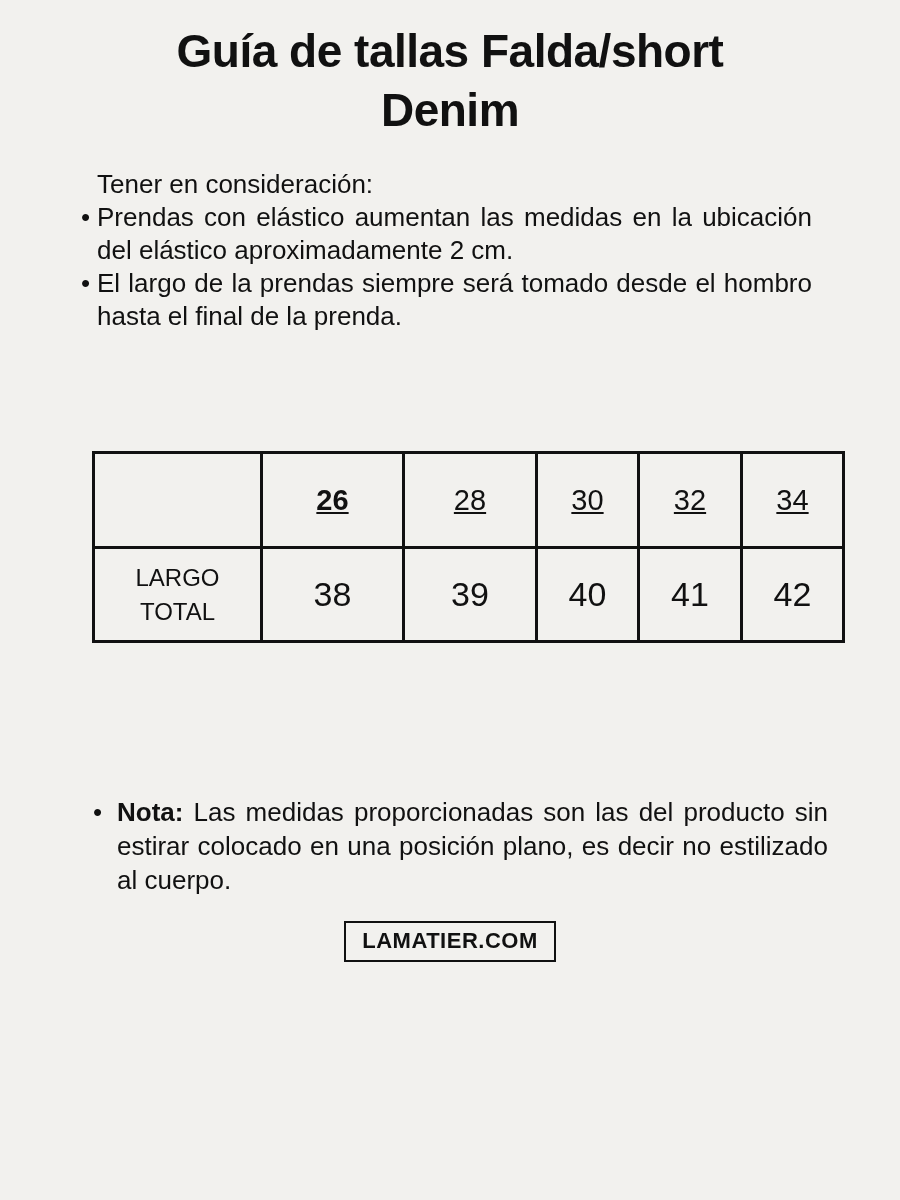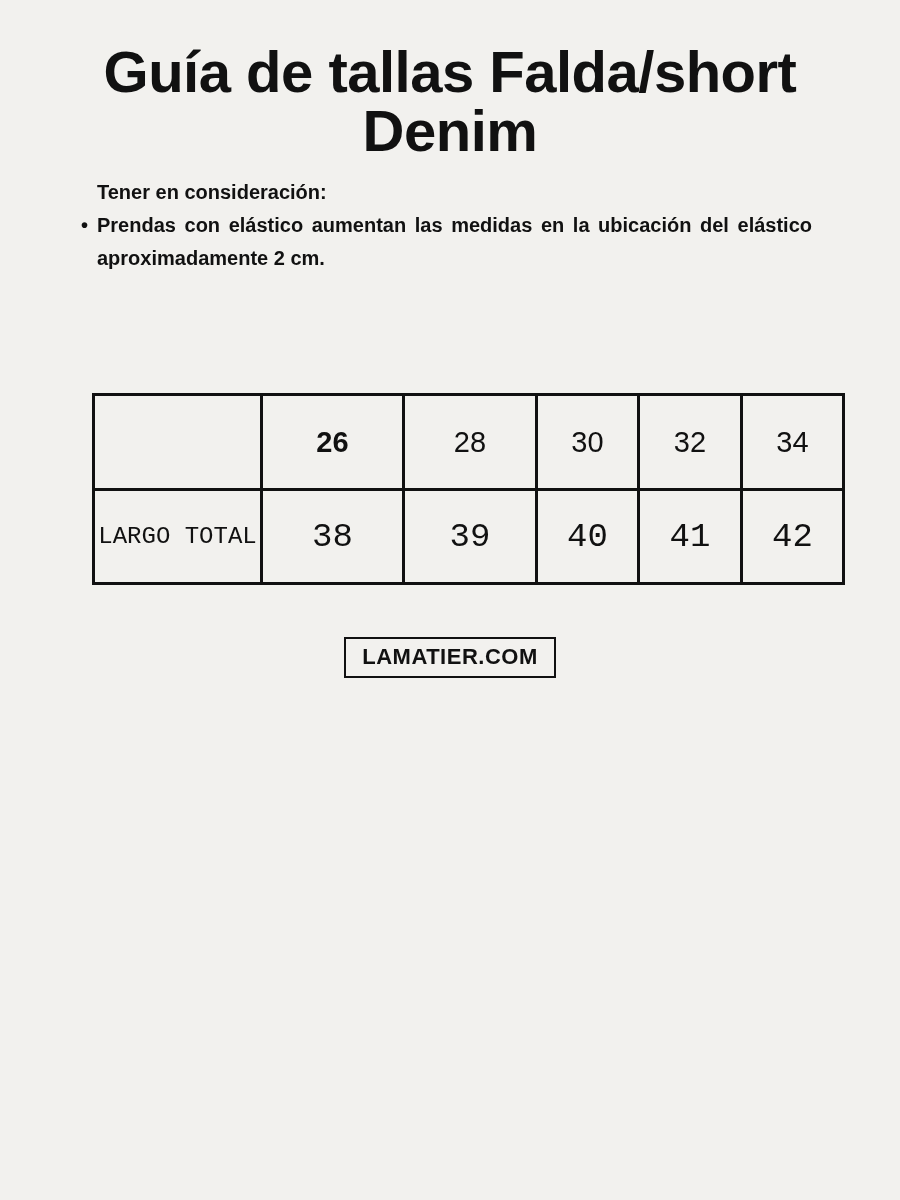--- a/index.html
+++ b/index.html
@@ -9,35 +9,34 @@
     height: 1200px;
     overflow: hidden;
     background: #f2f1ee;
     color: #111111;
     font-family: "Liberation Sans", "DejaVu Sans", sans-serif;
   }
   .sheet { width: 900px; height: 1200px; position: relative; }
 
   
   .title {
-    margin: 42px auto 0;
+    margin: 22px auto 0;
     text-align: center;
-    font-size: 58px;
+    font-size: 46px;
     line-height: 59px;
     font-weight: 800;
     letter-spacing: -0.5px;
   }
   .title-line { display: block; }
 
   
   .considerations {
-    margin: 16px 88px 0 82px;
-    font-size: 20px;
+    margin: 28px 88px 0 82px;
+    font-size: 26px;
     line-height: 33px;
-    font-weight: bold;
   }
   .considerations-heading { margin: 0 0 0 15px; }
   .bullet-list { margin: 0; padding: 0; list-style: none; }
   .bullet-item {
     position: relative;
     padding-left: 15px;
     text-align: justify;
     text-justify: inter-word;
   }
   .bullet-item::before {
@@ -54,22 +53,22 @@
     width: 750px;
     margin: 118px 0 0 92px;
   }
   .size-table th, .size-table td {
     border: 3px solid #111111;
     text-align: center;
     vertical-align: middle;
     padding: 0;
     background: #f2f1ee;
   }
-  .size-table thead tr { height: 95px; }
-  .size-table tbody tr { height: 94px; font-family: Liberation Mono, monospace; }
+  .size-table thead tr { height: 95px; text-decoration: underline; }
+  .size-table tbody tr { height: 94px; }
   .corner-cell { }
   .size-col { font-size: 29px; font-weight: 400; }
   .size-col.selected { font-weight: 700; }
   .row-label {
     font-size: 24px;
     font-weight: 500;
     line-height: 34px;
     padding: 0 10px;
   }
   .value-cell { font-size: 34px; font-weight: 400; }
@@ -87,37 +86,37 @@
   
   .footer { margin-top: 24px; text-align: center; }
   .brand-box {
     display: inline-block;
     border: 2px solid #111111;
     padding: 6px 16px 7px;
     font-size: 22px;
     font-weight: 700;
     letter-spacing: 0.5px;
     line-height: 24px;
-    margin-top: 28px;
   }
 </style>
 </head>
 <body>
 
 <main class="sheet">
 
   <h1 class="title">
     <span class="title-line">Guía de tallas Falda/short</span>
     <span class="title-line">Denim</span>
   </h1>
 
   <section class="considerations">
     <p class="considerations-heading">Tener en consideración:</p>
     <ul class="bullet-list">
       <li class="bullet-item">Prendas con elástico aumentan las medidas en la ubicación del elástico aproximadamente 2 cm.</li>
+      <li class="bullet-item">El largo de la prendas siempre será tomado desde el hombro hasta el final de la prenda.</li>
     </ul>
   </section>
 
   <table class="size-table">
     <colgroup>
       <col style="width:168px">
       <col style="width:142px">
       <col style="width:133px">
       <col style="width:102px">
       <col style="width:103px">
@@ -138,20 +137,28 @@
         <th class="row-label">LARGO TOTAL</th>
         <td class="value-cell">38</td>
         <td class="value-cell">39</td>
         <td class="value-cell">40</td>
         <td class="value-cell">41</td>
         <td class="value-cell">42</td>
       </tr>
     </tbody>
   </table>
 
+  <section class="note">
+    <ul class="bullet-list">
+      <li class="bullet-item note-item">
+        <strong class="note-label">Nota:</strong>
+        <span>Las medidas proporcionadas son las del producto sin estirar colocado en una posición plano, es decir no estilizado al cuerpo.</span>
+      </li>
+    </ul>
+  </section>
 
   <footer class="footer">
     <div class="brand-box">
       <span>LAMATIER.COM</span>
     </div>
   </footer>
 
 </main>
 
 </body></html>

